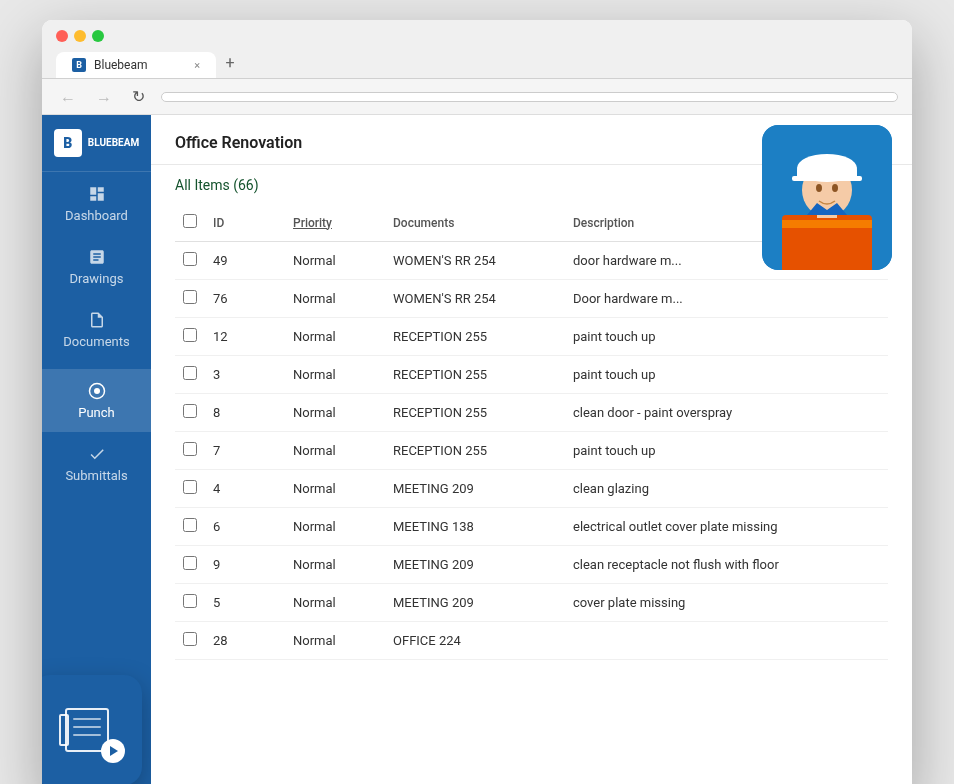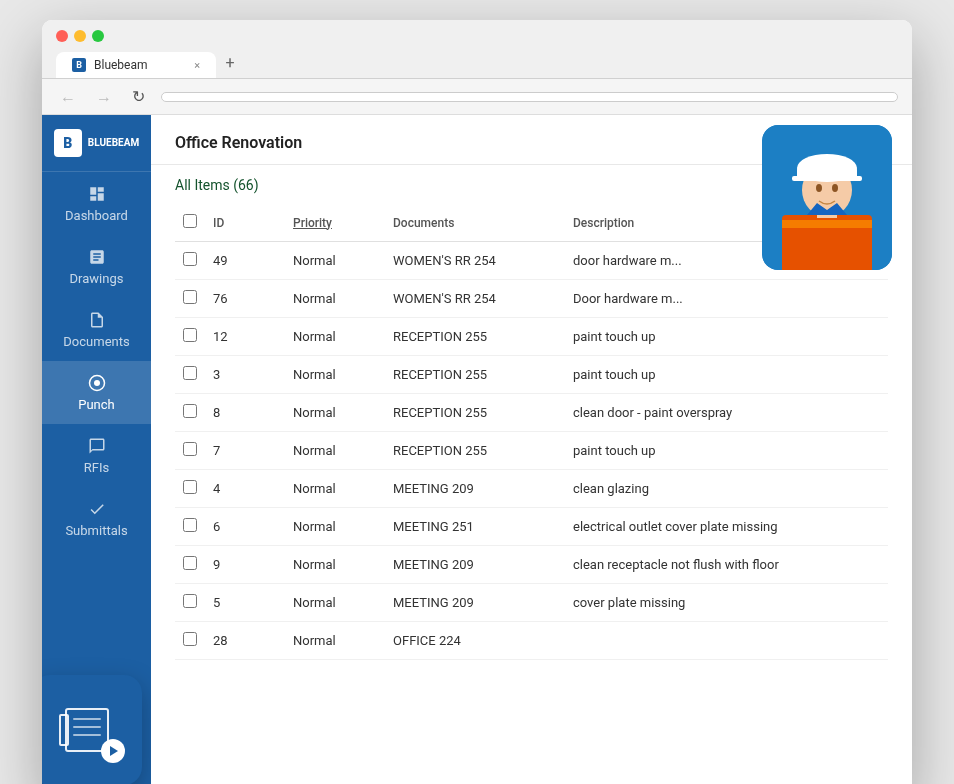--- a/index.html
+++ b/index.html
@@ -152,20 +152,21 @@
       cursor: pointer;
       color: rgba(255,255,255,0.75);
       font-size: 13px;
       gap: 4px;
       transition: background 0.15s;
       text-align: center;
     }
     .nav-item.active {
       color: #fff;
       background: rgba(255,255,255,0.15);
+      margin-top: 8px;
     }
     .nav-item .nav-icon {
       width: 20px; height: 20px;
       display: flex; align-items: center; justify-content: center;
     }
     .nav-icon svg { width: 18px; height: 18px; fill: currentColor; }
     .sidebar-bottom {
       margin-top: auto;
       width: 100%;
       display: flex;
@@ -373,28 +374,20 @@
       <div class="nav-item active">
         <div class="nav-icon">
           <svg viewBox="0 0 24 24">
               <circle cx="12" cy="12" r="10" fill="none" stroke="currentColor" stroke-width="2"></circle>
               <circle cx="12" cy="12" r="4"></circle>
             </svg>
         </div>
         <span>Punch</span>
       </div>
 
-      <div class="nav-item">
-        <div class="nav-icon">
-          <svg viewBox="0 0 24 24">
-              <path d="M20 2H4c-1.1 0-2 .9-2 2v18l4-4h14c1.1 0 2-.9 2-2V4c0-1.1-.9-2-2-2zm0 14H6l-2 2V4h16v12z"></path>
-            </svg>
-        </div>
-        <span>RFIs</span>
-      </div>
 
       <div class="nav-item">
         <div class="nav-icon">
           <svg viewBox="0 0 24 24">
               <path d="M9 16.17L4.83 12l-1.42 1.41L9 19 21 7l-1.41-1.41z"></path>
             </svg>
         </div>
         <span>Submittals</span>
       </div>
 
@@ -536,21 +529,21 @@
     <td>Normal</td>
     <td>MEETING 209</td>
     <td>clean glazing</td>
   </tr>
               <tr>
     <td>
       <input type="checkbox" style="">
     </td>
     <td>6</td>
     <td>Normal</td>
-    <td>MEETING 251</td>
+    <td>MEETING 138</td>
     <td>electrical outlet cover plate missing</td>
   </tr>
               <tr>
     <td>
       <input type="checkbox" style="">
     </td>
     <td>9</td>
     <td>Normal</td>
     <td>MEETING 209</td>
     <td>clean receptacle not flush with floor</td>

